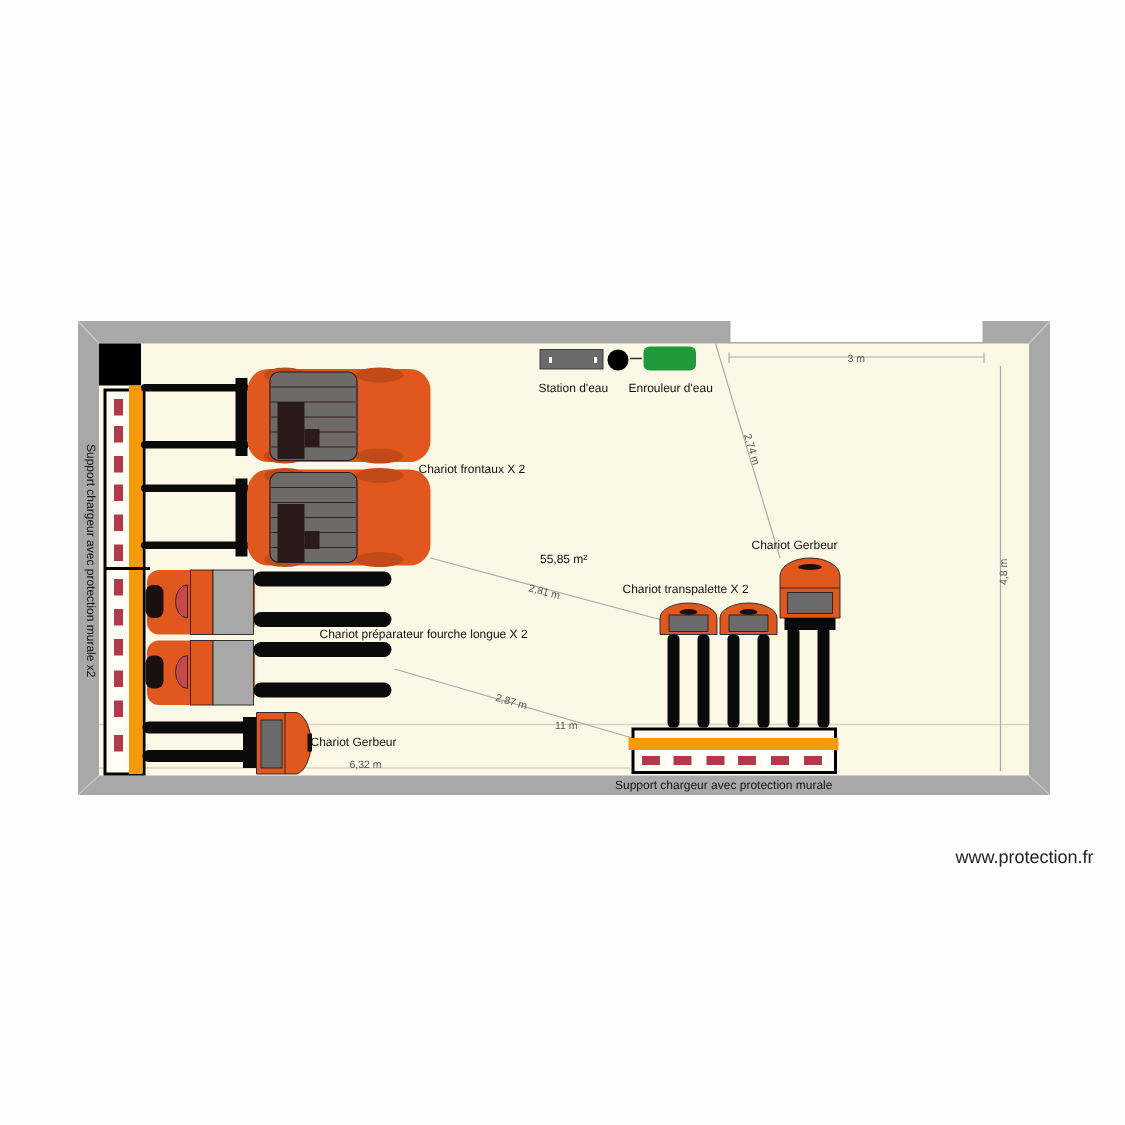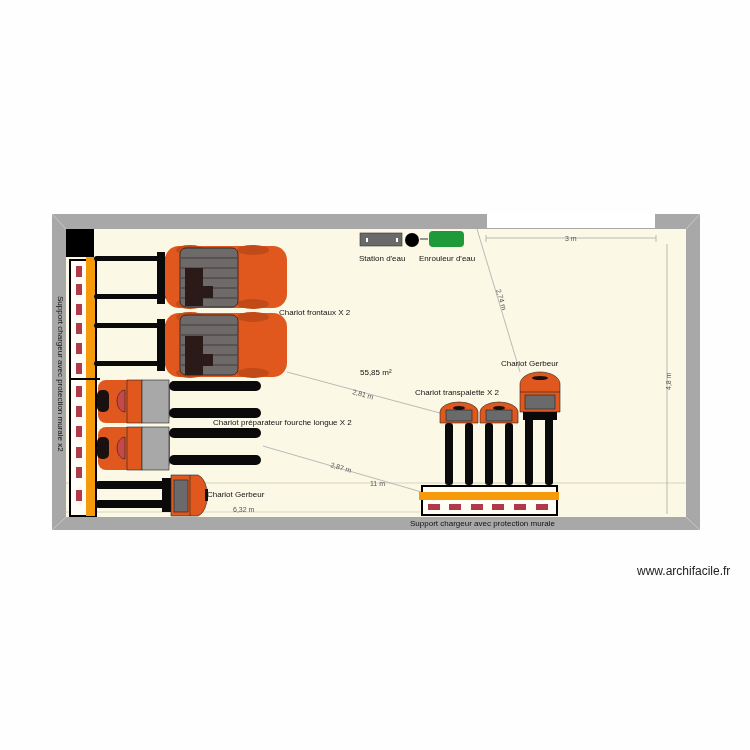--- a/index.html
+++ b/index.html
@@ -191,13 +191,13 @@
 
   <text class="dim" x="565" y="241">3 m</text>
   <text class="dim" transform="translate(671,390) rotate(-90)">4,8 m</text>
   <text class="dim" transform="translate(496,290) rotate(73)">2,74 m</text>
   <text class="dim" transform="translate(352,394) rotate(15)">2,81 m</text>
   <text class="dim" transform="translate(330,467) rotate(16)">2,87 m</text>
   <text class="dim" x="370" y="486">11 m</text>
   <text class="dim" x="233" y="512">6,32 m</text>
 </svg>
 
-<div id="credit">www.archifacile.fr</div>
+<div id="credit">www.protection.fr</div>
 
 </body></html>

